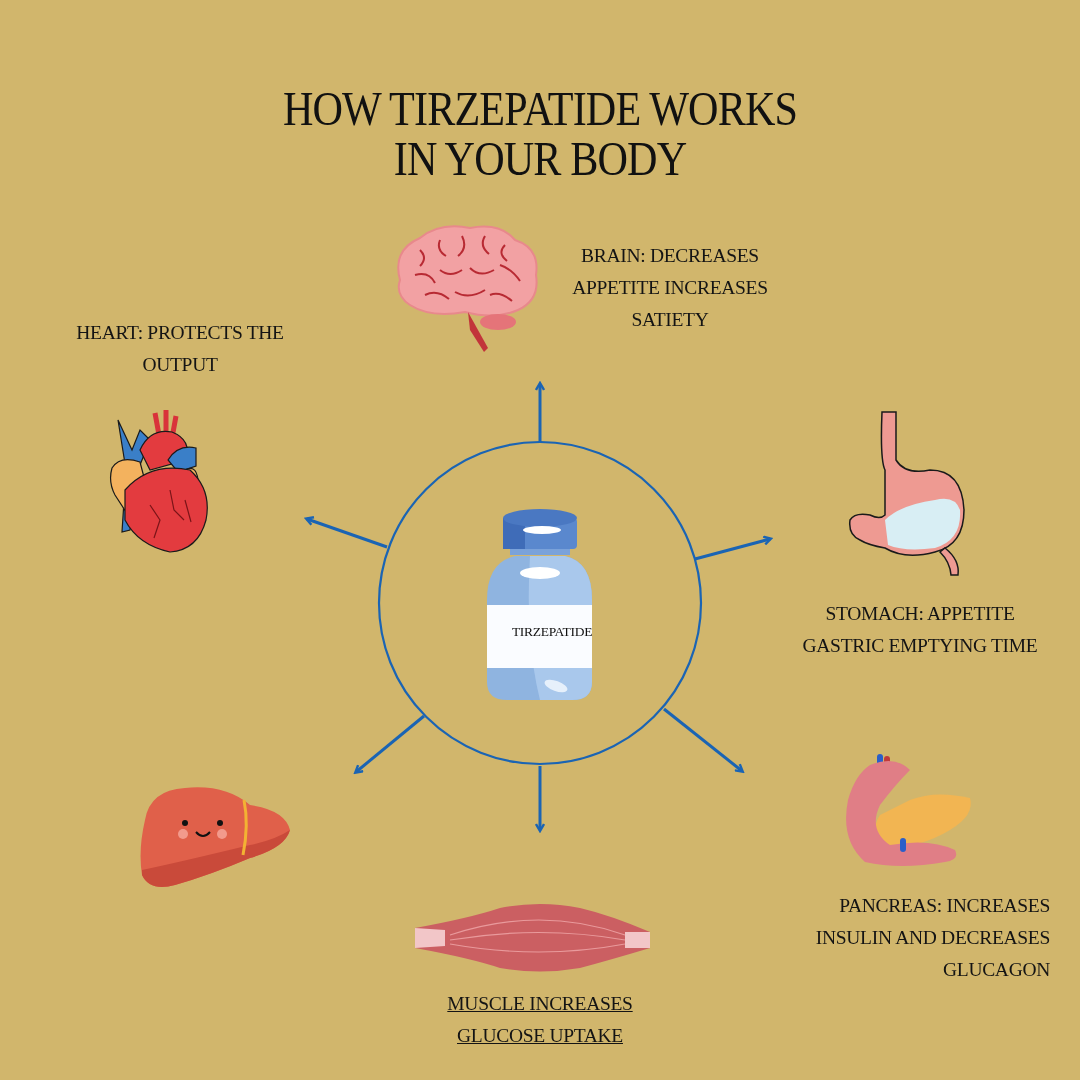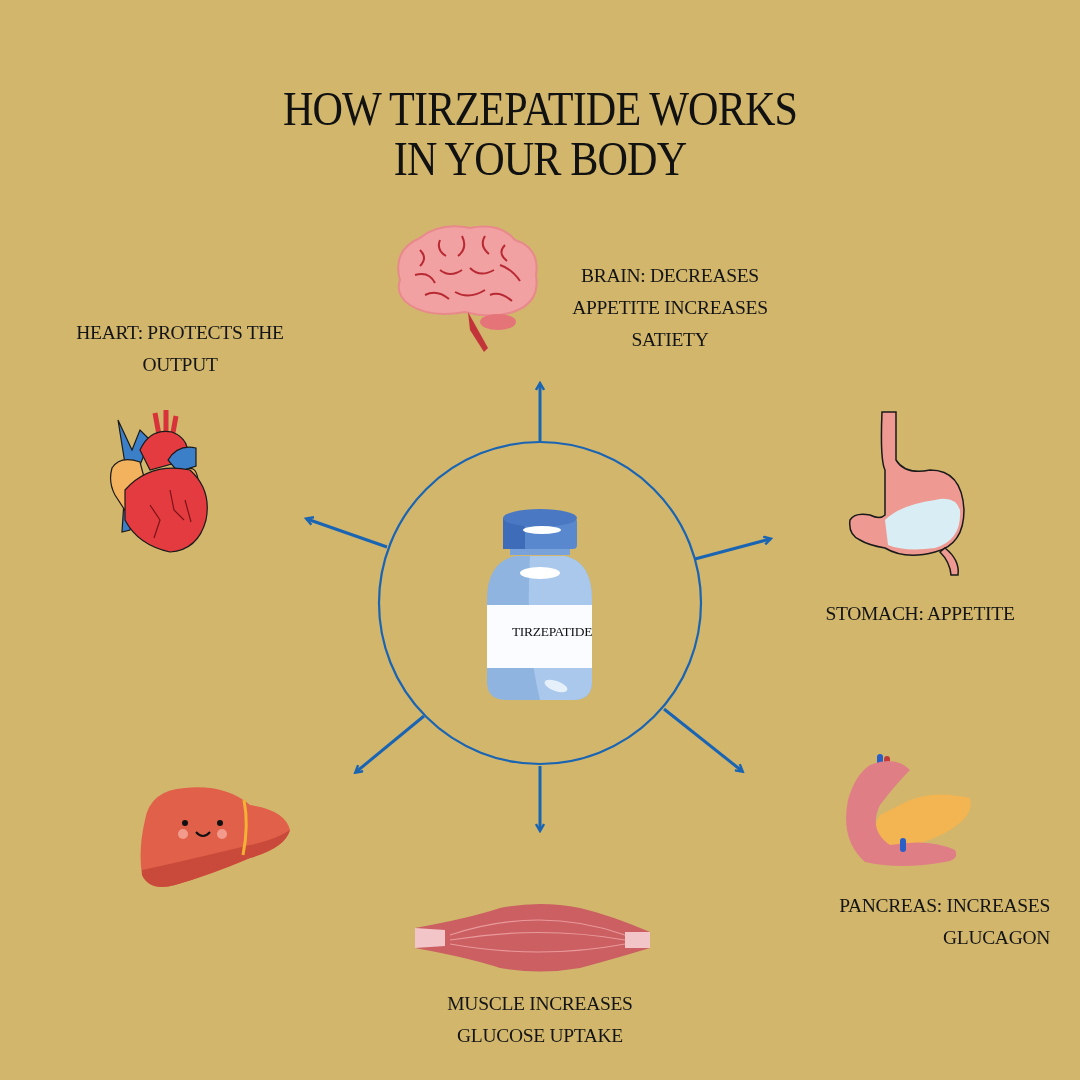--- a/index.html
+++ b/index.html
@@ -61,21 +61,21 @@
       <path d="M505,245 q-8,8 2,16"></path>
       <path d="M415,275 q14,-4 20,8"></path>
     <path d="M440,270 q10,8 22,0"></path>
       <path d="M470,268 q10,10 24,2"></path>
       <path d="M500,265 q12,4 20,16"></path>
     <path d="M425,295 q12,-6 24,4"></path>
       <path d="M455,292 q14,8 30,-2"></path>
       <path d="M490,295 q10,-4 22,6"></path>
   </g>
 </svg>
-<div class="label" style="left:540px;top:240px;width:260px;margin-top:20px;">
+<div class="label" style="left:540px;top:240px;width:260px;">
   <div>BRAIN: DECREASES</div>
   <div>APPETITE INCREASES</div>
   <div>SATIETY</div>
 </div>
 
 <div class="label" style="left:30px;top:317px;width:300px;">
   <div>HEART: PROTECTS THE</div>
   <div>OUTPUT</div>
 </div>
 <svg class="layer" width="1080" height="1080">
@@ -97,20 +97,21 @@
 
 <svg class="layer" width="1080" height="1080">
   <g stroke="#1a1a1a" stroke-width="1.5">
     <path d="M882,412 L896,412 L896,460 Q905,475 930,470 Q962,470 964,510 Q964,545 935,552 Q905,560 885,548 Q868,545 860,540 Q848,535 850,520 Q855,512 870,515 Q880,520 885,515 Q885,490 885,470 Q880,460 882,412Z" fill="#EE9A92"></path>
     <path d="M885,520 Q900,505 935,500 Q955,495 960,510 Q962,540 935,548 Q905,552 888,545Z" fill="#D8EEF4" stroke="none"></path>
     <path d="M945,548 Q960,560 958,575 L951,575 Q950,562 940,552Z" fill="#EE9A92"></path>
   </g>
 </svg>
 <div class="label" style="left:780px;top:598px;width:280px;">
   <div>STOMACH: APPETITE</div>
+  <div>GASTRIC EMPTYING TIME</div>
 </div>
 
 <div class="label" style="left:60px;top:697px;width:240px;">
 </div>
 <svg class="layer" width="1080" height="1080">
   <path d="M145,820 Q150,790 185,788 Q225,784 250,805 Q285,810 290,830 Q285,848 250,858 Q210,875 175,885 Q150,892 142,875 Q138,850 145,820Z" fill="#E0604A"></path>
   <path d="M142,870 Q180,862 250,845 Q275,840 290,830 Q285,848 250,858 Q210,875 175,885 Q150,892 142,875Z" fill="#C94A3A"></path>
   <path d="M244,800 Q249,825 243,855" stroke="#F3B233" stroke-width="3" fill="none"></path>
   <circle cx="185" cy="823" r="3" fill="#111"></circle>
     <circle cx="220" cy="823" r="3" fill="#111"></circle>
@@ -122,29 +123,30 @@
 <svg class="layer" width="1080" height="1080">
   <rect x="877" y="754" width="6" height="18" rx="3" fill="#2B5FC8"></rect>
   <rect x="884" y="756" width="6" height="14" rx="3" fill="#C23A3A"></rect>
   <rect x="873" y="766" width="5" height="10" rx="2" fill="#3AA04A"></rect>
   <path d="M910,800 Q935,790 970,798 Q975,815 950,830 Q920,848 880,850 Q870,830 880,815Z" fill="#F2B552"></path>
   <path d="M870,765 Q895,755 910,770 Q895,785 880,805 Q868,830 890,845 Q930,838 955,850 Q960,860 945,862 Q900,870 865,862 Q840,840 848,800 Q855,775 870,765Z" fill="#E07E86"></path>
   <rect x="900" y="838" width="6" height="14" rx="3" fill="#2B5FC8"></rect>
 </svg>
 <div class="label" style="left:770px;top:890px;width:280px;text-align:right;">
   <div>PANCREAS: INCREASES</div>
+  <div>INSULIN AND DECREASES</div>
   <div>GLUCAGON</div>
 </div>
 
 <svg class="layer" width="1080" height="1080">
   <path d="M415,928 Q470,918 500,908 Q540,900 580,908 Q610,915 650,932 L650,948 Q610,960 580,968 Q540,975 500,968 Q470,958 415,948 Z" fill="#CB5F62"></path>
   <path d="M415,928 L445,930 L445,946 L415,948Z" fill="#F2C6C8"></path>
   <path d="M625,932 L650,932 L650,948 L625,948Z" fill="#F2C6C8"></path>
   <g stroke="#E99A9C" stroke-width="1.2" fill="none">
     <path d="M450,935 Q540,905 625,935"></path>
       <path d="M450,940 Q540,925 625,940"></path>
       <path d="M450,944 Q540,960 625,944"></path>
   </g>
 </svg>
-<div class="label" style="left:400px;top:988px;width:280px;">
+<div class="label" style="left:400px;top:988px;width:280px;text-decoration:underline;">
   <div>MUSCLE INCREASES</div>
   <div>GLUCOSE UPTAKE</div>
 </div>
 
 </body></html>

